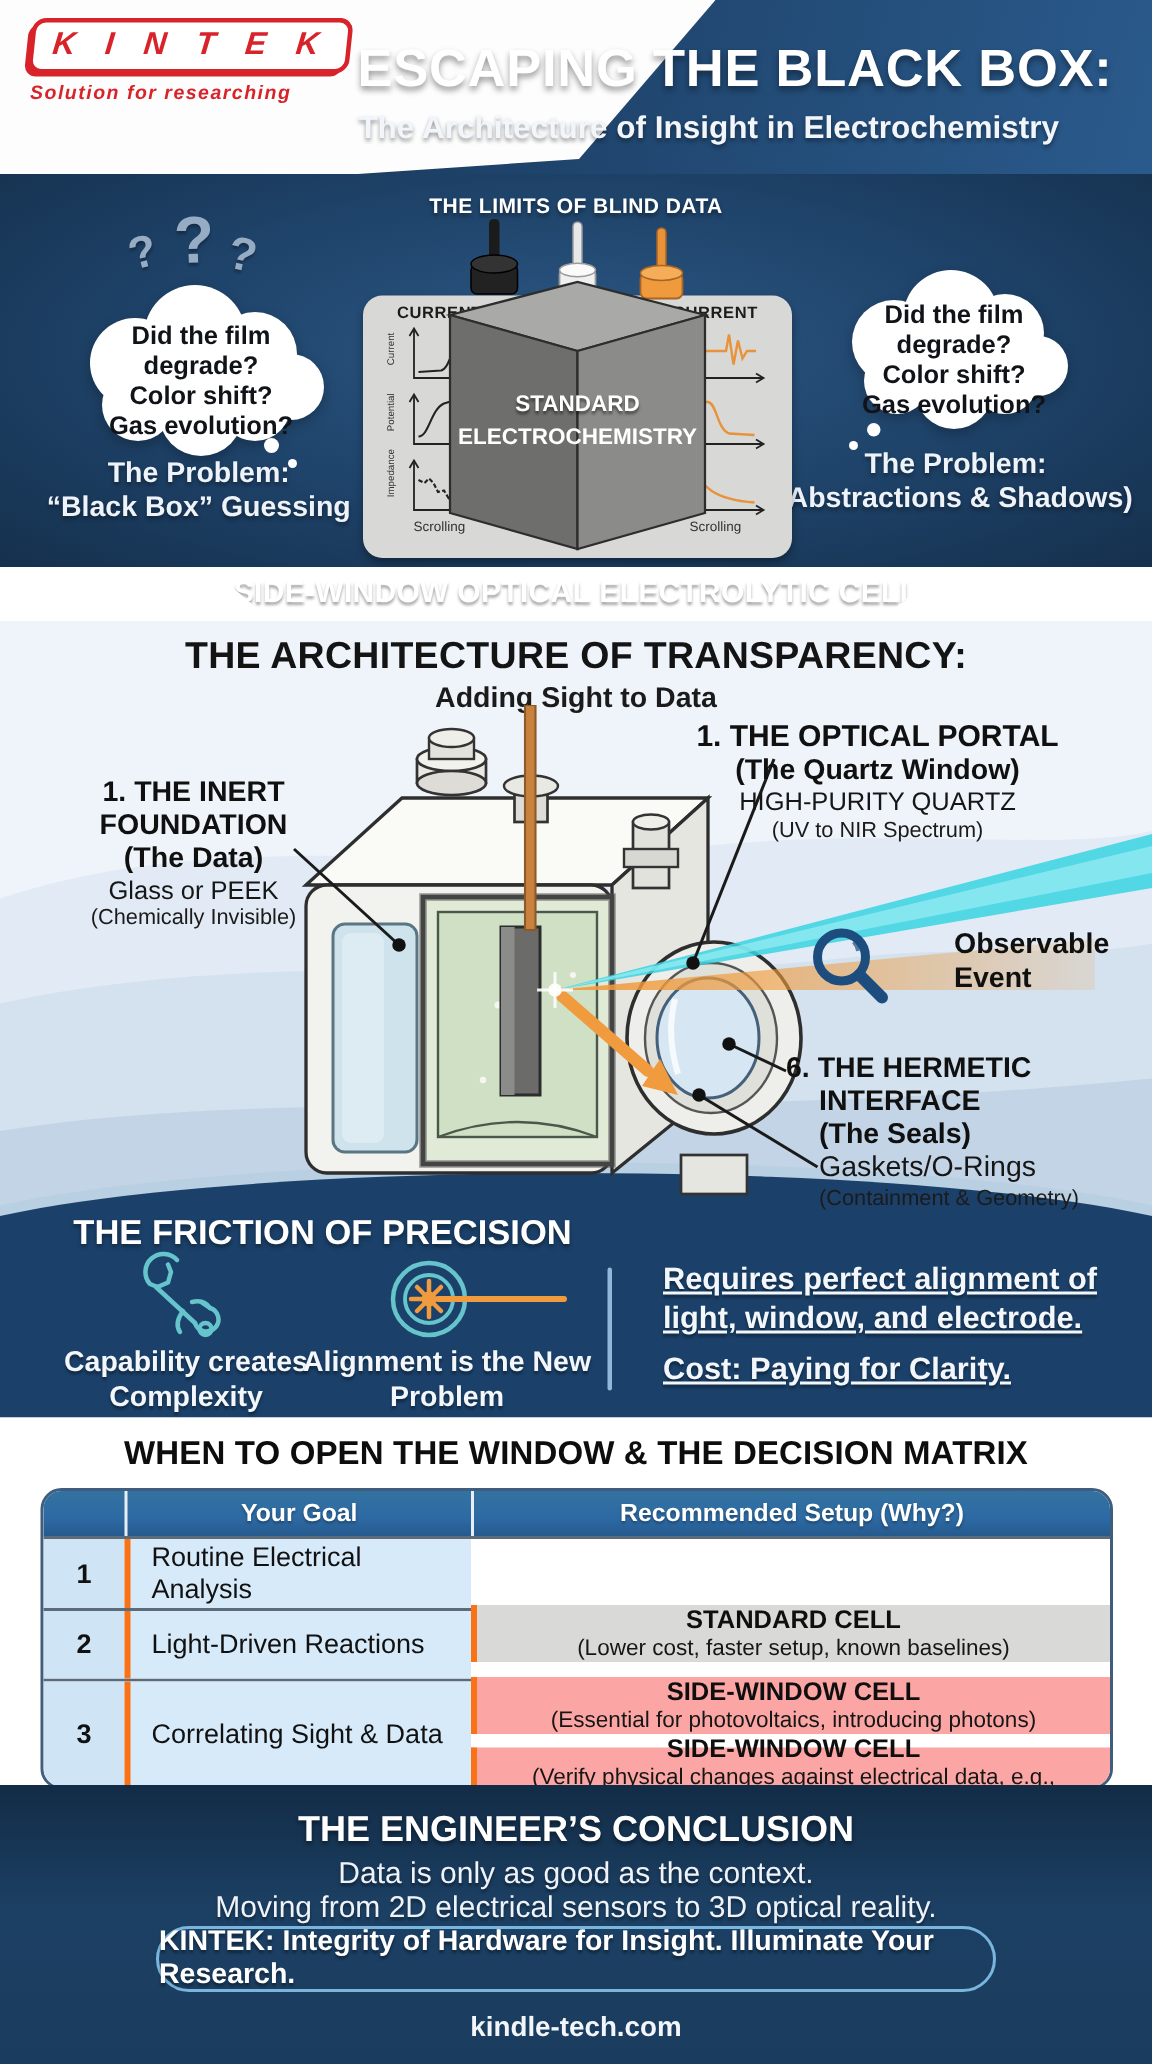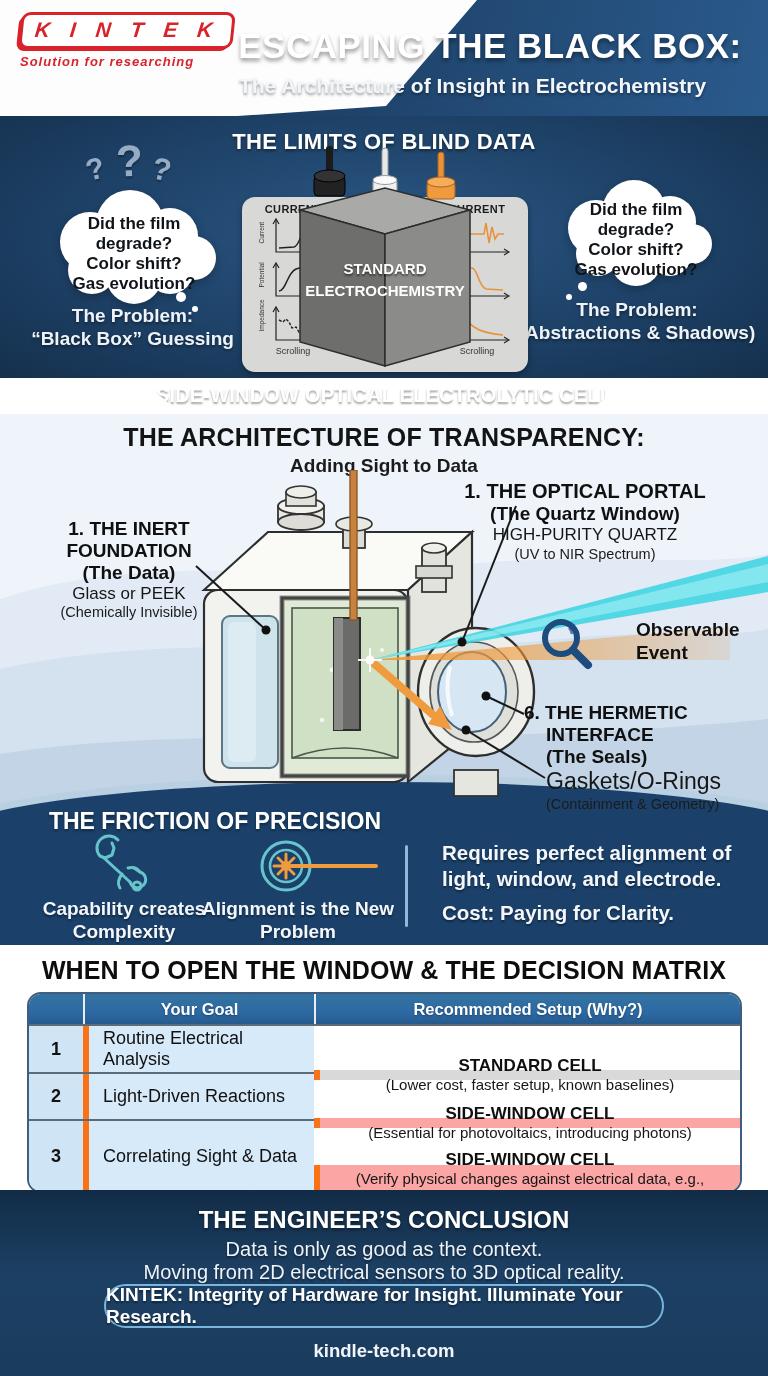--- a/index.html
+++ b/index.html
@@ -23,21 +23,21 @@
   .logo-tagline{margin-top:5px;font-size:13px;font-weight:700;font-style:italic;color:#d8232a;letter-spacing:1px;}
   .main-title{top:26px;left:220px;width:540px;text-align:center;color:#fff;
     font-size:35px;font-weight:800;letter-spacing:.5px;text-shadow:0 3px 4px rgba(0,0,0,.4);}
   .main-subtitle{top:74px;left:180px;width:585px;text-align:center;color:#f2f6fb;
     font-size:21px;font-weight:700;text-shadow:0 2px 3px rgba(0,0,0,.4);}
 
   
   .sec-limits{top:116px;left:0;width:768px;height:262px;
     background:radial-gradient(ellipse at 50% 45%,#2b5784 0%,#1e4268 55%,#15304d 100%);}
   .limits-heading{top:13px;left:0;width:768px;text-align:center;color:#fff;
-    font-size:22px;font-weight:800;letter-spacing:.3px;text-shadow:0 2px 3px rgba(0,0,0,.45);}
+    font-size:14px;font-weight:800;letter-spacing:.3px;text-shadow:0 2px 3px rgba(0,0,0,.45);}
   .qmark{color:#96abc4;font-weight:800;text-shadow:0 2px 2px rgba(0,0,0,.3);}
   .cloud{filter:drop-shadow(0 3px 4px rgba(0,0,0,.25));}
   .cloud-text{color:#101418;font-size:17px;font-weight:600;line-height:1.18;text-align:center;}
   .problem-caption{color:#eef3f9;text-align:center;font-weight:600;line-height:1.22;
     font-size:19px;text-shadow:0 2px 3px rgba(0,0,0,.4);}
   .bb-panel{top:81px;left:242px;width:286px;height:175px;background:#d8d8d6;border-radius:13px;
     box-shadow:0 3px 6px rgba(0,0,0,.35);display:flex;justify-content:space-between;padding:6px 8px 2px 8px;}
   .mini-col{width:86px;display:flex;flex-direction:column;align-items:center;}
   .mini-title{font-size:11px;font-weight:800;color:#1c1c1c;letter-spacing:.4px;margin-bottom:1px;}
   .mini-row{display:flex;align-items:center;height:44px;}
@@ -72,41 +72,41 @@
   .friction-arc{position:absolute;top:-26px;left:-8%;width:116%;height:58px;background:#1b416a;
     border-radius:50% 50% 0 0 / 100% 100% 0 0;}
   .friction-arc2{position:absolute;top:-33px;left:-8%;width:116%;height:58px;background:#b9cfe2;
     border-radius:50% 50% 0 0 / 100% 100% 0 0;}
   .friction-heading{top:0px;left:0;width:430px;text-align:center;color:#fff;
     font-size:23px;font-weight:800;text-shadow:0 2px 3px rgba(0,0,0,.4);z-index:3;}
   .friction-caption{color:#f3f7fb;text-align:center;font-size:19px;font-weight:700;line-height:1.2;
     text-shadow:0 2px 2px rgba(0,0,0,.4);z-index:3;}
   .friction-divider{top:37px;left:405px;width:3px;height:82px;background:#8fb8da;border-radius:2px;z-index:3;}
   .friction-note{color:#f3f7fb;font-size:20.5px;font-weight:600;line-height:1.28;
-    text-shadow:0 2px 2px rgba(0,0,0,.4);z-index:3;}
+    text-shadow:0 2px 2px rgba(0,0,0,.4);z-index:3;text-decoration:underline;}
 
   
   .sec-matrix{top:945px;left:0;width:768px;height:245px;background:#ffffff;}
   .matrix-heading{top:11px;left:0;width:768px;text-align:center;color:#0d0d0d;
-    font-size:25px;font-weight:800;letter-spacing:.1px;}
+    font-size:22px;font-weight:800;letter-spacing:.1px;}
   .decision-table{top:47px;left:27px;width:715px;height:152px;border:2.5px solid #3f5d7c;border-radius:14px;
     overflow:hidden;display:flex;flex-direction:column;height:auto;}
   .t-row{display:flex;width:100%;}
   .t-head{background:linear-gradient(180deg,#33729f 0%,#2d6aa5 60%,#265a8d 100%);height:30px;}
   .t-head .t-cell{color:#fff;font-weight:700;font-size:16.5px;display:flex;align-items:center;justify-content:center;
     border-left:2px solid #e8eef4;text-shadow:0 1px 2px rgba(0,0,0,.35);}
-  .t-cell{border-left:6px solid #f97316;}
+  .t-cell{border-left:4px solid #f97316;}
   .t-cell:first-child{border-left:none;}
   .t-body .t-row{border-top:2px solid #5c6b7a;}
   .c-num{width:54px;flex:none;background:#cfe4f5;display:flex;align-items:center;justify-content:center;
     font-size:18px;font-weight:700;color:#111;}
   .c-goal{width:231px;flex:none;background:#d7eaf9;display:flex;align-items:center;padding:6px 4px 6px 14px;
     font-size:18px;color:#111;}
   .c-setup{flex:1;display:flex;flex-direction:column;align-items:center;justify-content:center;
-    text-align:center;padding:5px 10px;margin-top:44px;}
+    text-align:center;padding:19px 10px;margin-top:44px;}
   .c-setup.gray{background:#d9d9d7;}
   .c-setup.green{background:#fca5a5;}
   .setup-title{font-size:17px;font-weight:800;color:#0f0f0f;}
   .setup-detail{font-size:15px;color:#161616;line-height:1.22;}
   .r1{height:48px;} .r2{height:47px;} .r3{height:72px;}
 
   
   .sec-conclusion{top:1190px;left:0;width:768px;height:186px;
     background:linear-gradient(180deg,#122c46 0%,#1c4064 45%,#1a3c5e 100%);}
   .conclusion-heading{top:16px;left:0;width:768px;text-align:center;color:#fff;
@@ -413,21 +413,21 @@
       <circle cx="25" cy="24" r="16" fill="none" stroke="#1d4d7f" stroke-width="6"></circle>
       <path d="M33,14 a11,11 0 0,1 3,6" fill="none" stroke="#1d4d7f" stroke-width="2.5" opacity=".7"></path>
       <line x1="37" y1="36" x2="52" y2="51" stroke="#1d4d7f" stroke-width="8" stroke-linecap="round"></line>
     </svg>
     <div class="abs observable-label" style="top:205px;left:608px;width:118px;z-index:6;margin-left:28px;">Observable Event</div>
 
     <div class="abs callout" style="top:288px;left:524px;width:236px;">
       <div class="co-title">6. THE HERMETIC</div>
       <div class="co-title" style="padding-left:22px;">INTERFACE</div>
       <div class="co-title" style="padding-left:22px;">(The Seals)</div>
-      <div class="co-sub" style="padding-left:22px;font-size:23px;">Gaskets/O-Rings</div>
+      <div class="co-sub" style="padding-left:22px;font-size:19px;">Gaskets/O-Rings</div>
       <div class="co-small" style="padding-left:22px;">(Containment &amp; Geometry)</div>
     </div>
   </div>
 
   <div class="abs sec-friction">
     <div class="friction-arc2"></div>
     <div class="friction-arc"></div>
     <div class="abs friction-heading">THE FRICTION OF PRECISION</div>
 
     <svg class="abs" style="top:26px;left:88px;z-index:3;" width="70" height="66" viewBox="0 0 70 66">

